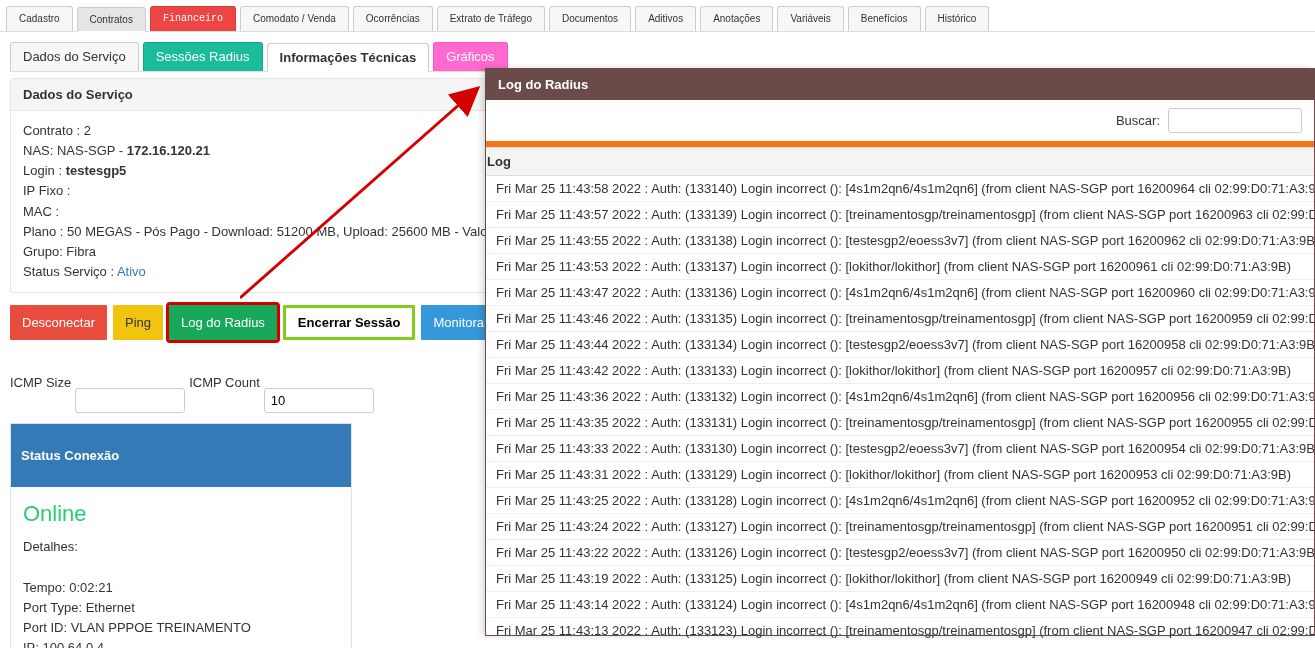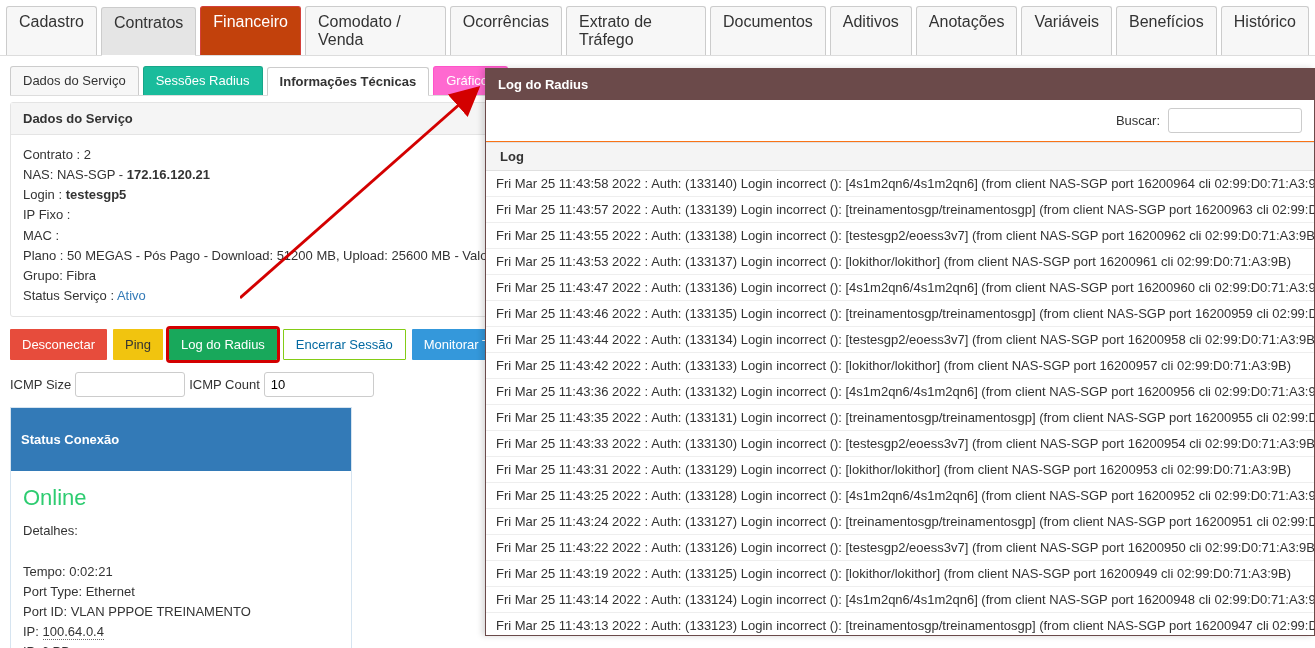--- a/index.html
+++ b/index.html
@@ -1,56 +1,56 @@
 <!DOCTYPE html>
 <html><head>
 <meta charset="utf-8">
 <style>
   html,body{margin:0;padding:0;font-family:Helvetica,Arial,sans-serif;font-size:13px;color:#333;background:#fff;}
   .page{width:1315px;height:648px;position:relative;}
   
   .top-tabs{display:flex;gap:4px;padding:6px 6px 0 6px;border-bottom:1px solid #ddd;}
-  .top-tab{border:1px solid #ccc;border-bottom:none;border-radius:3px 3px 0 0;padding:6px 12px;background:#f7f7f7;cursor:pointer;font-size:16px;}
+  .top-tab{border:1px solid #ccc;border-bottom:none;border-radius:3px 3px 0 0;padding:6px 12px;background:#f7f7f7;cursor:pointer;font-size:10px;}
   .top-tab.active{background:#e5e5e5;border-bottom:1px solid #fff;position:relative;top:1px;font-weight:normal;}
-  .top-tab.red{background:#c2410c;color:#fff;border-color:#d43f3a;}
+  .top-tab.red{background:#ef4444;color:#fff;border-color:#d43f3a;font-family:Liberation Mono, monospace;}
   
   .content{padding:10px;}
   .sub-tabs{display:flex;gap:4px;border-bottom:1px solid #ddd;margin-bottom:6px;}
   .sub-tab{border:1px solid #ccc;border-bottom:none;border-radius:3px 3px 0 0;padding:6px 12px;background:#f7f7f7;cursor:pointer;font-size:13px;}
   .sub-tab.active{background:#fff;border-bottom:1px solid #fff;position:relative;top:1px;font-weight:bold;}
   .sub-tab.teal{background:#1abc9c;color:#fff;border-color:#18a689;}
   .sub-tab.pink{background:#ff69d0;color:#fff;border-color:#ff53c9;}
   .panel{border:1px solid #e4e4e4;border-radius:3px;margin-bottom:12px;}
   .panel-header{background:#f5f5f5;border-bottom:1px solid #e4e4e4;padding:8px 12px;font-weight:bold;}
   .panel-body{padding:10px 12px;line-height:1.55;}
   .btn-row{display:flex;gap:6px;margin:8px 0 12px 0;}
   .btn{border:none;border-radius:1px;padding:7px 12px;color:#fff;cursor:pointer;font-size:13px;}
   .btn-danger{background:#e74c3c;}
   .btn-warn{background:#f1c40f;color:#333;}
   .btn-green{background:#18a85b;}
-  .btn-default{background:#fff;border:1px solid #84cc16;color:#0369a1;}
+  .btn-default{background:#fff;border:3px solid #84cc16;color:#000000;font-weight:bold;}
   .btn-blue{background:#3498db;}
   .btn-green2{background:#27ae60;}
   .hl-green{outline:3px solid #d30000;outline-offset:0;}
   .icmp-row{display:flex;align-items:center;gap:4px;margin-bottom:10px;}
   .icmp-row label{font-size:13px;margin-right:4px;}
-  .icmp-row input{border:1px solid #ccc;border-radius:3px;padding:4px 6px;font-size:13px;width:96px;}
+  .icmp-row input{border:1px solid #ccc;border-radius:3px;padding:4px 6px;font-size:13px;width:96px;margin-top:36px;}
   .icmp-row .labelled{display:flex;align-items:center;gap:0;}
   .status-box{border:1px solid #d6e4f0;width:340px;}
   .status-header{background:#337ab7;color:#ffffff;padding:24px 10px;font-weight:bold;}
   .status-body{padding:10px 12px;line-height:1.55;}
   .online{color:#2ecc71;font-size:22px;font-weight:normal;margin-bottom:6px;}
   .dotted{border-bottom:1px dotted #666;margin-top:32px;}
   .link{color:#337ab7;}
   
   .overlay{position:absolute;left:485px;top:68px;right:0;bottom:12px;border:1px solid #6b4a4a;background:#fff;box-shadow:-3px 0 6px rgba(0,0,0,0.15);}
   .overlay-header{background:#6b4a4a;color:#fff;padding:8px 12px;font-weight:bold;}
-  .overlay-search{display:flex;justify-content:flex-end;align-items:center;gap:8px;padding:8px 12px;border-bottom:1px solid #f97316;}
+  .overlay-search{display:flex;justify-content:flex-end;align-items:center;gap:8px;padding:8px 12px;border-bottom:6px solid #f97316;}
   .overlay-search input{border:1px solid #ccc;border-radius:3px;padding:4px 6px;font-size:13px;width:120px;}
-  .log-head{background:#f4f4f4;border-top:1px solid #e0e0e0;border-bottom:1px solid #e0e0e0;padding:6px 14px;font-weight:bold;}
+  .log-head{background:#f4f4f4;border-top:1px solid #e0e0e0;border-bottom:1px solid #e0e0e0;padding:6px 1px;font-weight:bold;}
   .log-list{overflow:auto;height:calc(100% - 100px);}
   .log-row{padding:5px 10px;border-bottom:1px solid #eee;white-space:nowrap;font-size:13px;color:#333;}
   
   .arrow-svg{position:absolute;left:240px;top:78px;pointer-events:none;}
 </style>
 </head>
 <body>
 <div class="page">
 
 <div class="top-tabs">

